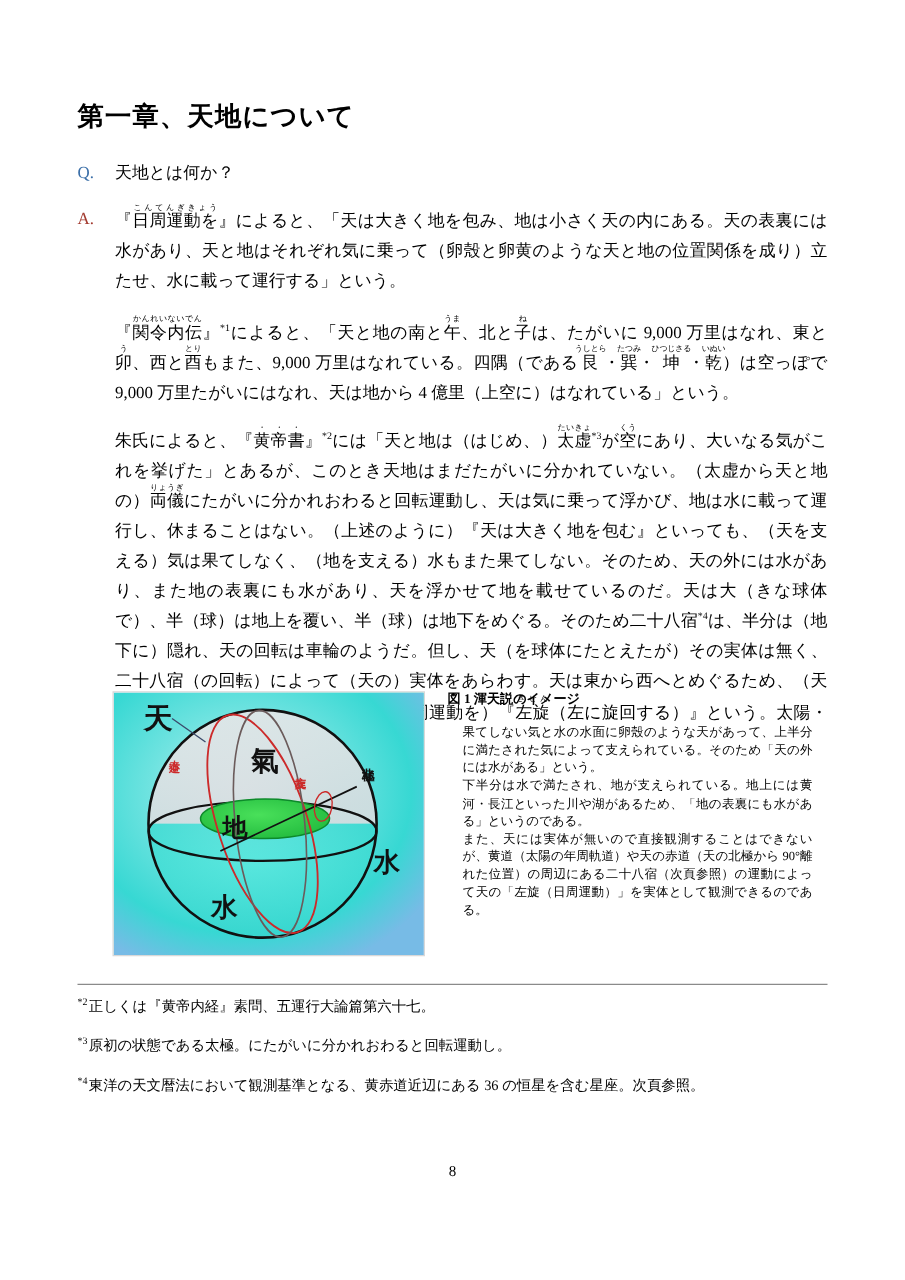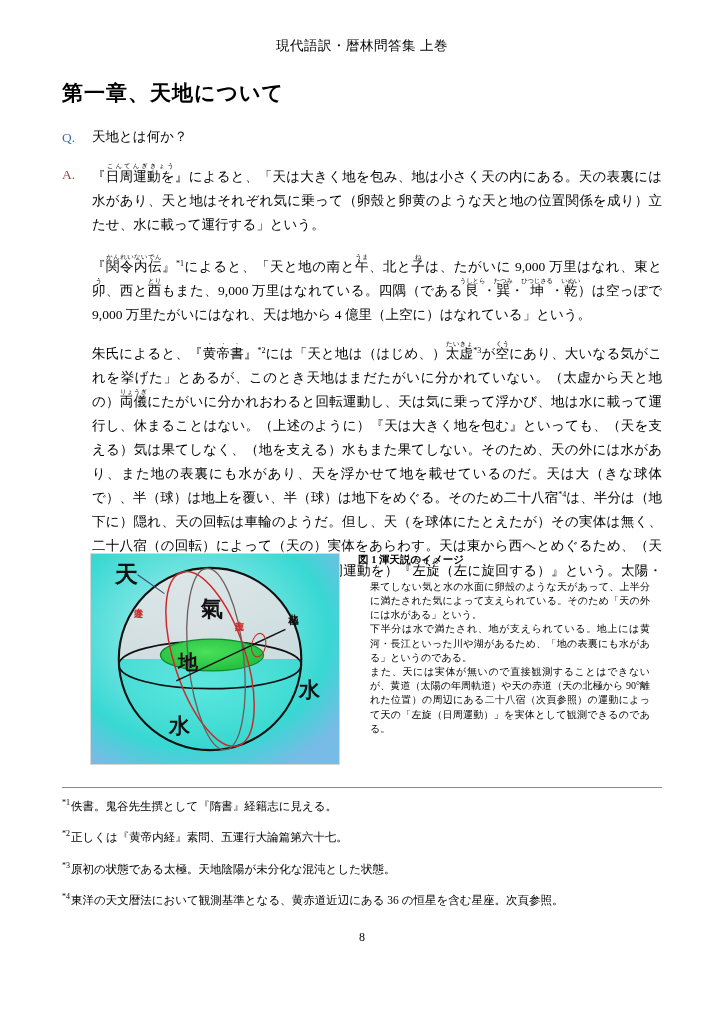--- a/index.html
+++ b/index.html
@@ -62,21 +62,20 @@
     line-height: 1.75;
   }
   .qa-marker.q { color: #3b6fa8; }
   .qa-marker.a { color: #a33b30; }
   .qa-body {
     flex: 1;
     font-size: 13.5px;
     line-height: 1.78;
     text-align: justify;
     text-justify: inter-ideograph;
-    font-family: Liberation Mono, monospace;
   }
 
   .para {
     font-size: 13.5px;
     line-height: 1.78;
     text-align: justify;
     text-justify: inter-ideograph;
     margin: 0 0 0 0;
   }
   .para-block {
@@ -188,21 +187,20 @@
     font-size: 9px;
     line-height: 1.05;
     text-align: center;
   }
 </style>
 </head>
 <body>
 
 <div class="page">
 
-  <div class="running-head">現代語訳・暦林問答集 上巻</div>
 
   <div class="content">
 
     <h1 class="chapter-title">第一章、天地について</h1>
 
     <div class="qa-row">
       <div class="qa-marker q">Q.</div>
       <div class="qa-body">天地とは何か？</div>
     </div>
 
@@ -295,27 +293,24 @@
       <p style="white-space:pre-line;">果てしない気と水の水面に卵殼のような天があって、上半分に満たされた気によって支えられている。そのため「天の外には水がある」という。
 下半分は水で満たされ、地が支えられている。地上には黄河・長江といった川や湖があるため、「地の表裏にも水がある」というのである。
 また、天には実体が無いので直接観測することはできないが、黄道（太陽の年周軌道）や天の赤道（天の北極から 90°離れた位置）の周辺にある二十八宿（次頁参照）の運動によって天の「左旋（日周運動）」を実体として観測できるのである。</p>
     </div>
   </div>
 
   <div class="footnote-rule"></div>
 
   <div class="footnotes">
     <div class="footnote">
-      <span class="fn-mark">*1</span><span>佚書。鬼谷先生撰として『隋書』経籍志に見える。</span>
+      <span class="fn-mark">*2</span><span>正しくは『黄帝内経』素問、五運行大論篇第六十七。</span>
     </div>
     <div class="footnote">
-      <span class="fn-mark">*2</span><span>正しくは『黄帝内経』素問、五運行大論篇第六十七。</span>
-    </div>
-    <div class="footnote">
-      <span class="fn-mark">*3</span><span>原初の状態である太極。天地陰陽が未分化な混沌とした状態。</span>
+      <span class="fn-mark">*3</span><span>原初の状態である太極。にたがいに分かれおわると回転運動し。</span>
     </div>
     <div class="footnote">
       <span class="fn-mark">*4</span><span>東洋の天文暦法において観測基準となる、黄赤道近辺にある 36 の恒星を含む星座。次頁参照。</span>
     </div>
   </div>
 
   <div class="page-number">8</div>
 
 </div>
 

